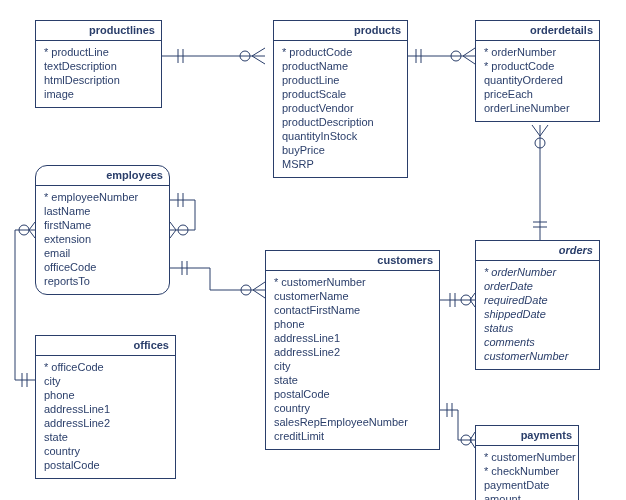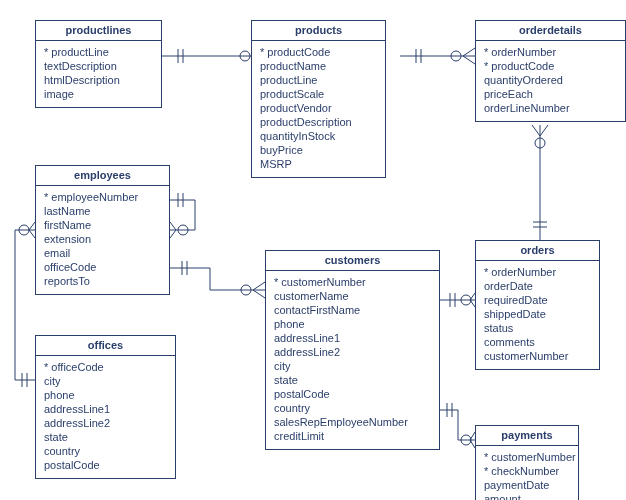--- a/index.html
+++ b/index.html
@@ -26,21 +26,21 @@
     height: 500px;
     pointer-events: none;
   }
   .entity {
     position: absolute;
     border: 1px solid #2a3e6a;
     background: #fff;
   }
   .entity .title {
     font-weight: bold;
-    text-align: center;
+    text-align: right;
     border-bottom: 1px solid #2a3e6a;
     padding: 3px 6px 4px;
   }
   .entity .fields {
     padding: 4px 8px 6px;
     line-height: 14px;
   }
   .entity .field {
     white-space: nowrap;
   }
@@ -122,47 +122,47 @@
 <div class="entity" style="left:35px; top:20px; width:127px;">
   <div class="title">productlines</div>
   <div class="fields">
     <div class="field pk">productLine</div>
     <div class="field">textDescription</div>
     <div class="field">htmlDescription</div>
     <div class="field">image</div>
   </div>
 </div>
 
-<div class="entity" style="left:251px; top:20px; width:135px;">
+<div class="entity" style="left:273px; top:20px; width:135px;">
   <div class="title">products</div>
   <div class="fields">
     <div class="field pk">productCode</div>
     <div class="field">productName</div>
     <div class="field">productLine</div>
     <div class="field">productScale</div>
     <div class="field">productVendor</div>
     <div class="field">productDescription</div>
     <div class="field">quantityInStock</div>
     <div class="field">buyPrice</div>
     <div class="field">MSRP</div>
   </div>
 </div>
 
-<div class="entity" style="left:475px; top:20px; width:151px;">
+<div class="entity" style="left:475px; top:20px; width:125px;">
   <div class="title">orderdetails</div>
   <div class="fields">
     <div class="field pk">orderNumber</div>
     <div class="field pk">productCode</div>
     <div class="field">quantityOrdered</div>
     <div class="field">priceEach</div>
     <div class="field">orderLineNumber</div>
   </div>
 </div>
 
-<div class="entity" style="left:35px; top:165px; width:135px;">
+<div class="entity" style="left:35px; top:165px; width:135px;border-radius:12px;">
   <div class="title">employees</div>
   <div class="fields">
     <div class="field pk">employeeNumber</div>
     <div class="field">lastName</div>
     <div class="field">firstName</div>
     <div class="field">extension</div>
     <div class="field">email</div>
     <div class="field">officeCode</div>
     <div class="field">reportsTo</div>
   </div>
@@ -179,21 +179,21 @@
     <div class="field">addressLine2</div>
     <div class="field">city</div>
     <div class="field">state</div>
     <div class="field">postalCode</div>
     <div class="field">country</div>
     <div class="field">salesRepEmployeeNumber</div>
     <div class="field">creditLimit</div>
   </div>
 </div>
 
-<div class="entity" style="left:475px; top:240px; width:125px;">
+<div class="entity" style="left:475px; top:240px; width:125px;font-style:italic;">
   <div class="title">orders</div>
   <div class="fields">
     <div class="field pk">orderNumber</div>
     <div class="field">orderDate</div>
     <div class="field">requiredDate</div>
     <div class="field">shippedDate</div>
     <div class="field">status</div>
     <div class="field">comments</div>
     <div class="field">customerNumber</div>
   </div>

